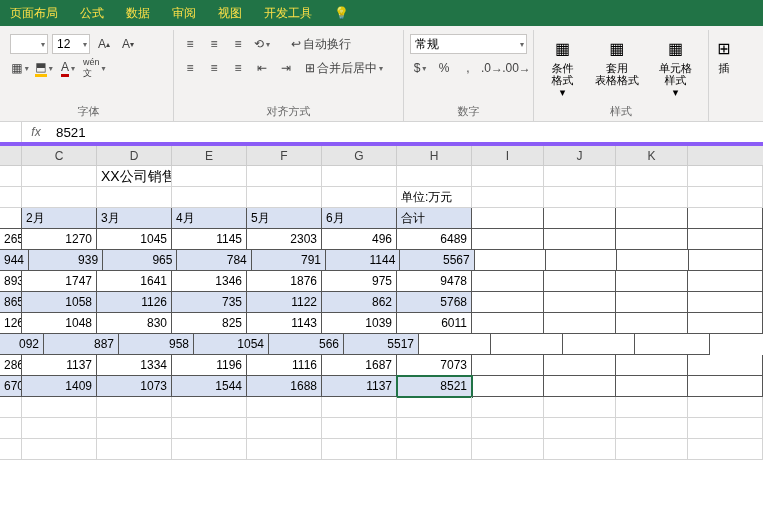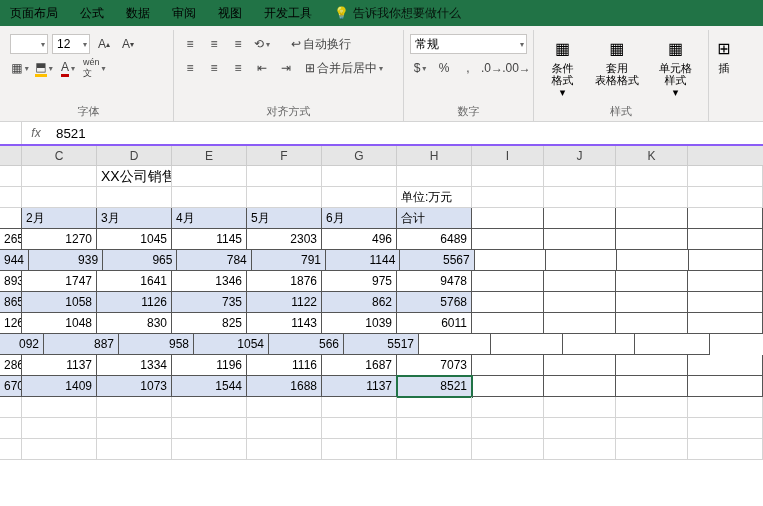--- a/index.html
+++ b/index.html
@@ -1,32 +1,32 @@
 <!DOCTYPE html>
 <html><head>
 <meta charset="utf-8">
 <style>
 *{box-sizing:border-box;margin:0;padding:0;font-family:"Microsoft YaHei","Segoe UI",sans-serif}
 body{background:#fff;width:763px;height:506px;overflow:hidden;font-size:12px}
-.titlebar{background:#217346;color:#000000;height:26px;display:flex;align-items:center;padding:0 10px;gap:22px}
+.titlebar{background:#217346;color:#fde047;height:26px;display:flex;align-items:center;padding:0 10px;gap:22px}
 .titlebar span{cursor:pointer}
 .tell-me{opacity:.85;display:flex;align-items:center;gap:4px}
 .ribbon{background:#f3f2f1;border-bottom:1px solid #d4d4d4;height:96px;display:flex;padding:4px 4px 0 4px}
 .rgroup{border-right:1px solid #d4d4d4;padding:0 6px;display:flex;flex-direction:column;justify-content:space-between}
 .rgroup-label{text-align:center;color:#666;font-size:11px;padding:2px 0}
 .rcontrols{display:flex;flex-direction:column;gap:4px;padding-top:4px}
 .rrow{display:flex;align-items:center;gap:4px}
 .combo{border:1px solid #c8c6c4;background:#fff;height:20px;display:flex;align-items:center;padding:0 4px;position:relative}
 .combo .dd{position:absolute;right:2px;font-size:8px;color:#666}
 .ibtn{min-width:20px;height:20px;display:flex;align-items:center;justify-content:center;color:#444;border:1px solid transparent;cursor:pointer}
 .ibtn .dd{font-size:8px;margin-left:2px;color:#666}
 .bigbtn{display:flex;flex-direction:column;align-items:center;justify-content:center;padding:2px 6px;cursor:pointer;gap:2px}
 .bigbtn .icn{width:24px;height:24px;display:flex;align-items:center;justify-content:center;font-size:16px}
 .bigbtn .lbl{font-size:11px;text-align:center;line-height:12px}
-.formula-bar{height:24px;border-bottom:2px solid #8b5cf6;display:flex;align-items:center}
+.formula-bar{height:24px;border-bottom:4px solid #8b5cf6;display:flex;align-items:center}
 .fx-label{width:28px;text-align:center;color:#666;font-style:italic}
 .fx-input{flex:1;border:none;outline:none;padding:0 6px;height:100%}
 .grid{position:relative}
 .colheads{display:flex;background:#e6e6e6;border-bottom:1px solid #ccc;height:20px}
 .ch{border-right:1px solid #ccc;text-align:center;line-height:20px;color:#444;font-size:12px}
 .rows{}
 .row{display:flex;height:21px}
 .cell{border-right:1px solid #d4d4d4;border-bottom:1px solid #d4d4d4;padding:0 4px;line-height:20px;overflow:hidden;white-space:nowrap}
 .cell.num{text-align:right}
 .databox .cell{border-right:1px solid #555;border-bottom:1px solid #555}
@@ -39,21 +39,20 @@
 
 <div class="titlebar">
   <span>页面布局</span>
   <span>公式</span>
   <span>数据</span>
   <span>审阅</span>
   <span>视图</span>
   <span>开发工具</span>
   <span class="tell-me">
     <span>💡</span>
-    <span>告诉我你想要做什么</span>
   </span>
 </div>
 
 <div class="ribbon">
   <div class="rgroup" style="width:170px">
     <div class="rcontrols">
       <div class="rrow">
         <div class="combo" style="width:38px">
             <span class="dd">▾</span>
           </div>

